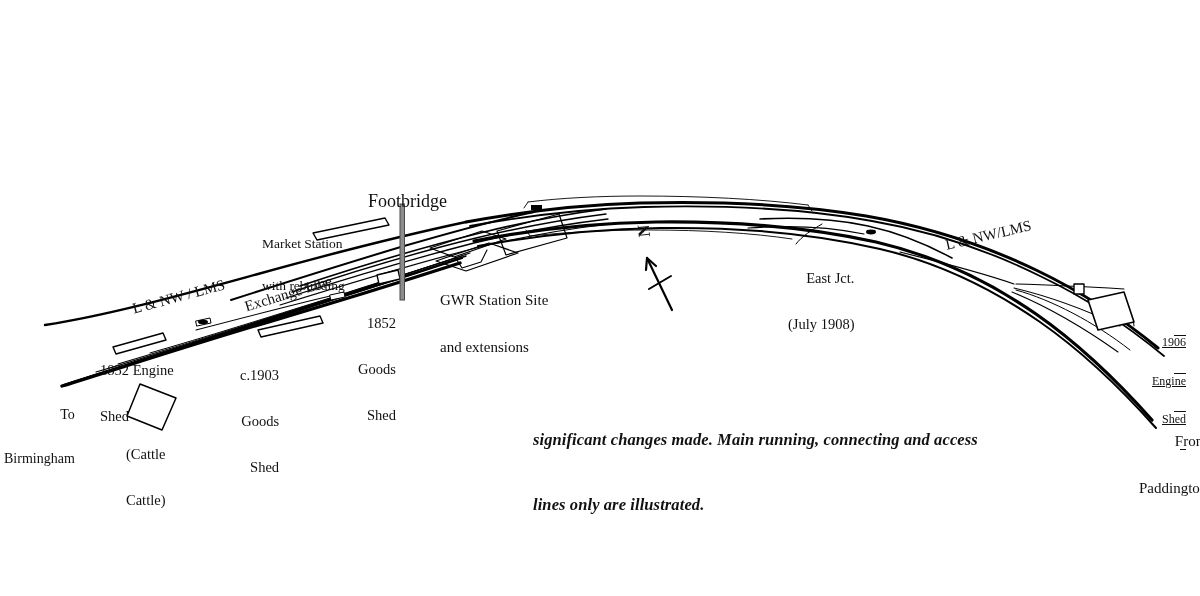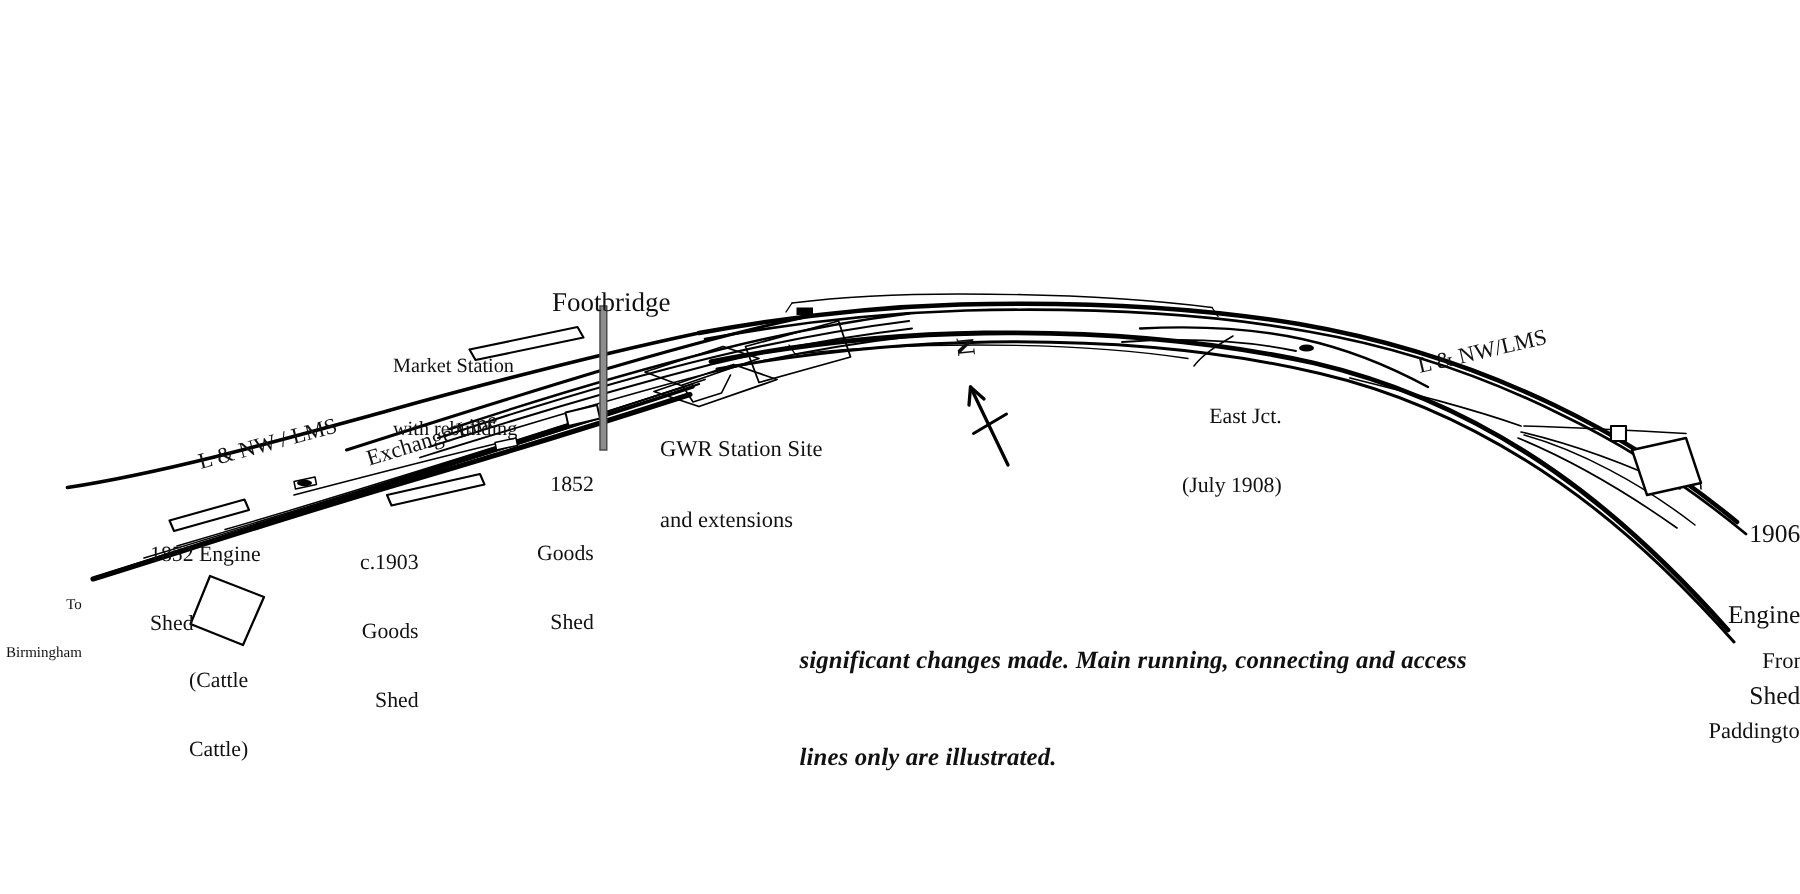--- a/index.html
+++ b/index.html
@@ -94,21 +94,21 @@
       <path d="M647,258 L646,270 M647,258 L656,266" stroke-width="2.2"></path>
       <path d="M649,289 L671,276" stroke-width="2.0"></path>
     </g>
 
     <g>
       <rect x="400" y="204" width="4.5" height="96" fill="#8d8d8d"></rect>
       <rect x="400" y="204" width="4.5" height="96" fill="none" stroke="#4a4a4a" stroke-width="1"></rect>
     </g>
   </svg>
 
-  <div class="lbl ctr" style="left:4px;top:378px;font-size:10px;">
+  <div class="lbl ctr" style="left:4px;top:378px;font-size:14px;">
     <div>To</div>
     <div>Birmingham</div>
   </div>
 
   <div class="lbl ctr" style="left:1139px;top:402px;font-size:15px;">
     <div>From</div>
     <div>Paddington</div>
   </div>
 
   <div class="lbl rot" style="left:131px;top:302px;font-size:15px;transform:rotate(-15deg);">L &amp; NW / LMS</div>
@@ -144,21 +144,21 @@
     <div>Goods</div>
     <div>Shed</div>
   </div>
 
   <div class="lbl ctr" style="left:358px;top:285px;font-size:14.5px;">
     <div>1852</div>
     <div>Goods</div>
     <div>Shed</div>
   </div>
 
-  <div class="lbl ctr" style="left:1152px;top:311px;font-size:17px;">
+  <div class="lbl ctr" style="left:1152px;top:311px;font-size:12px;text-decoration:underline;">
     <div>1906</div>
     <div>Engine</div>
     <div>Shed</div>
   </div>
 
   <div class="lbl ctr" style="left:110px;top:416px;font-size:14.5px;margin-left:16px;">
     <div>(Cattle</div>
     <div>Cattle)</div>
   </div>
 

